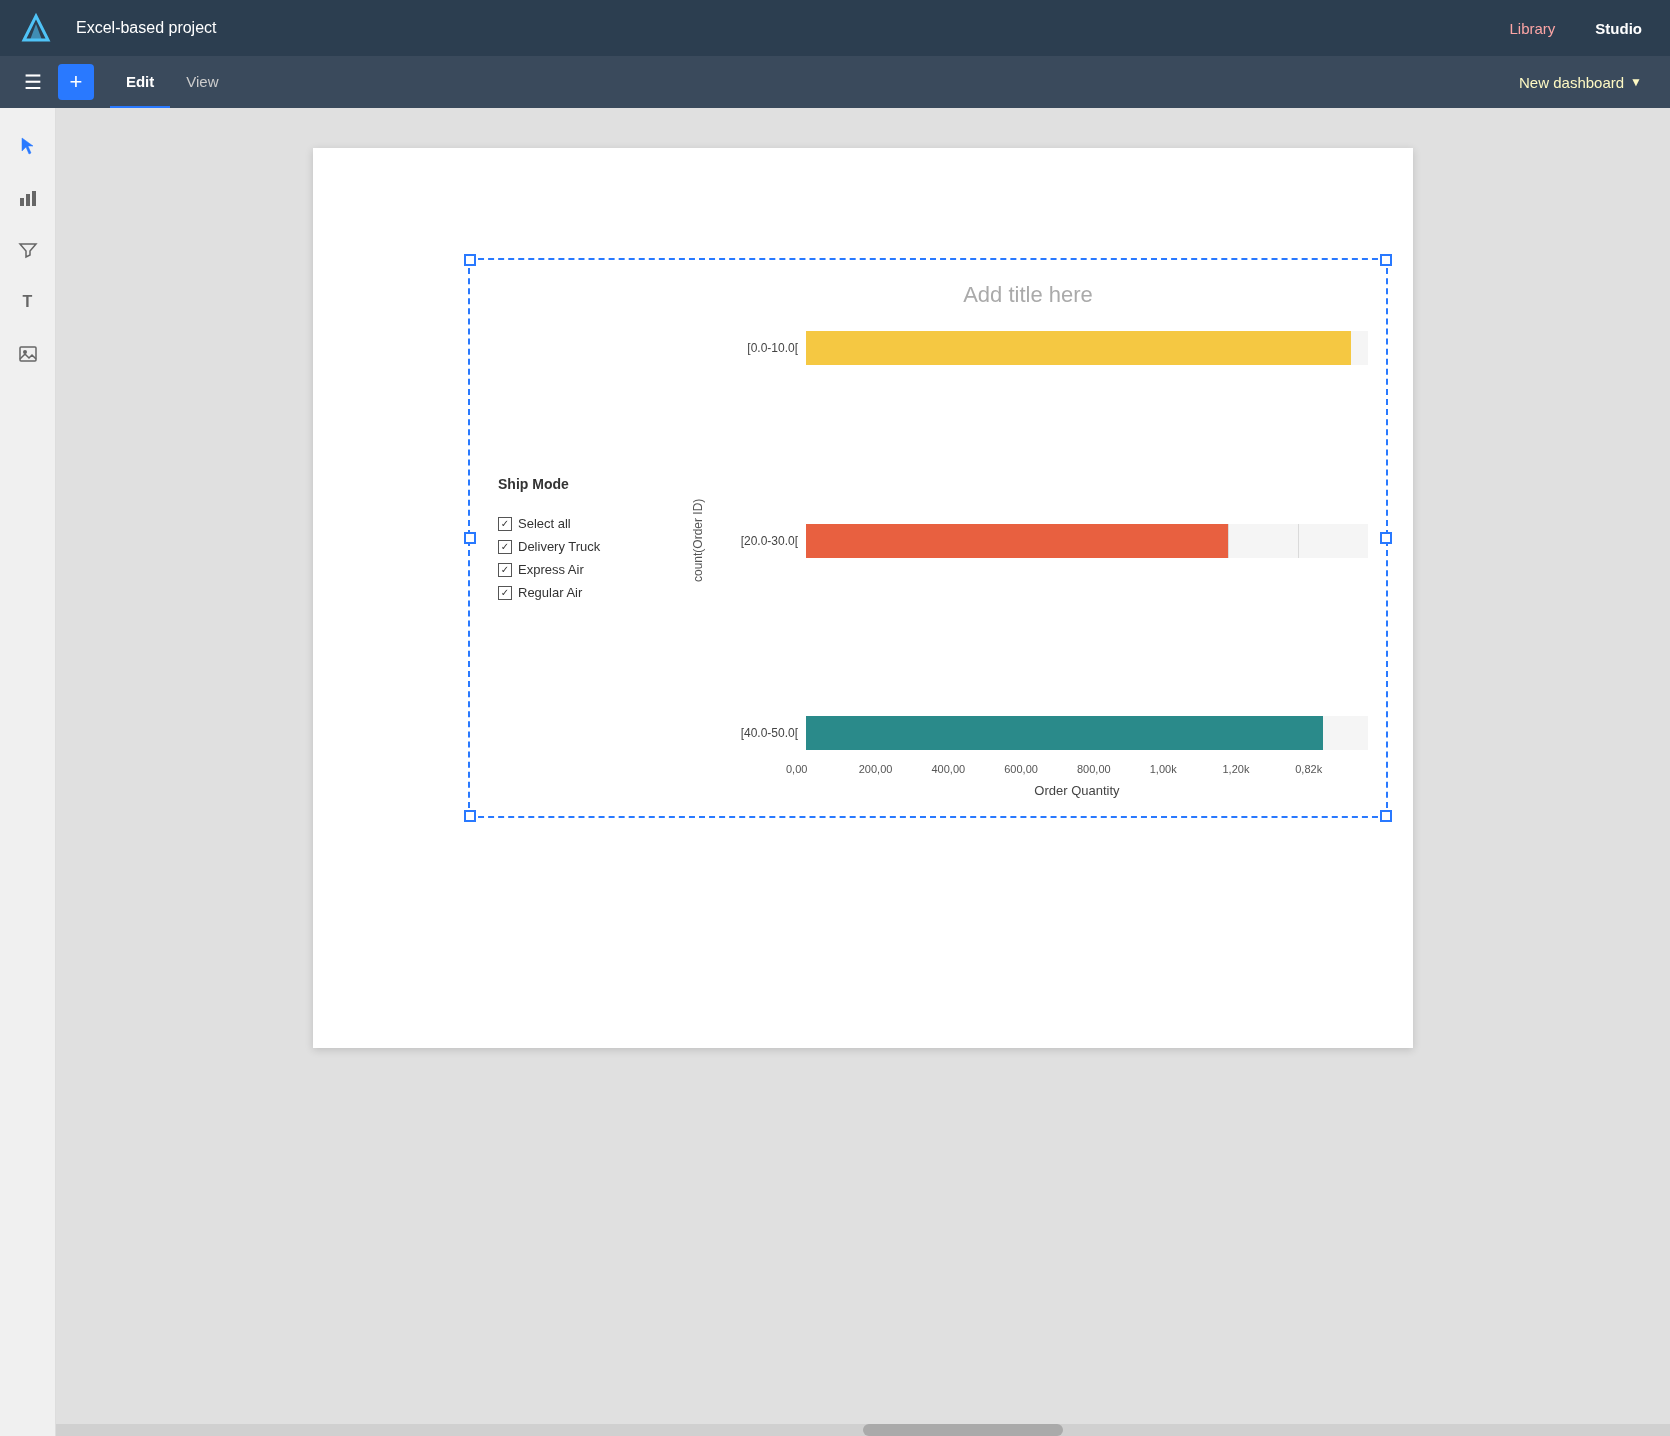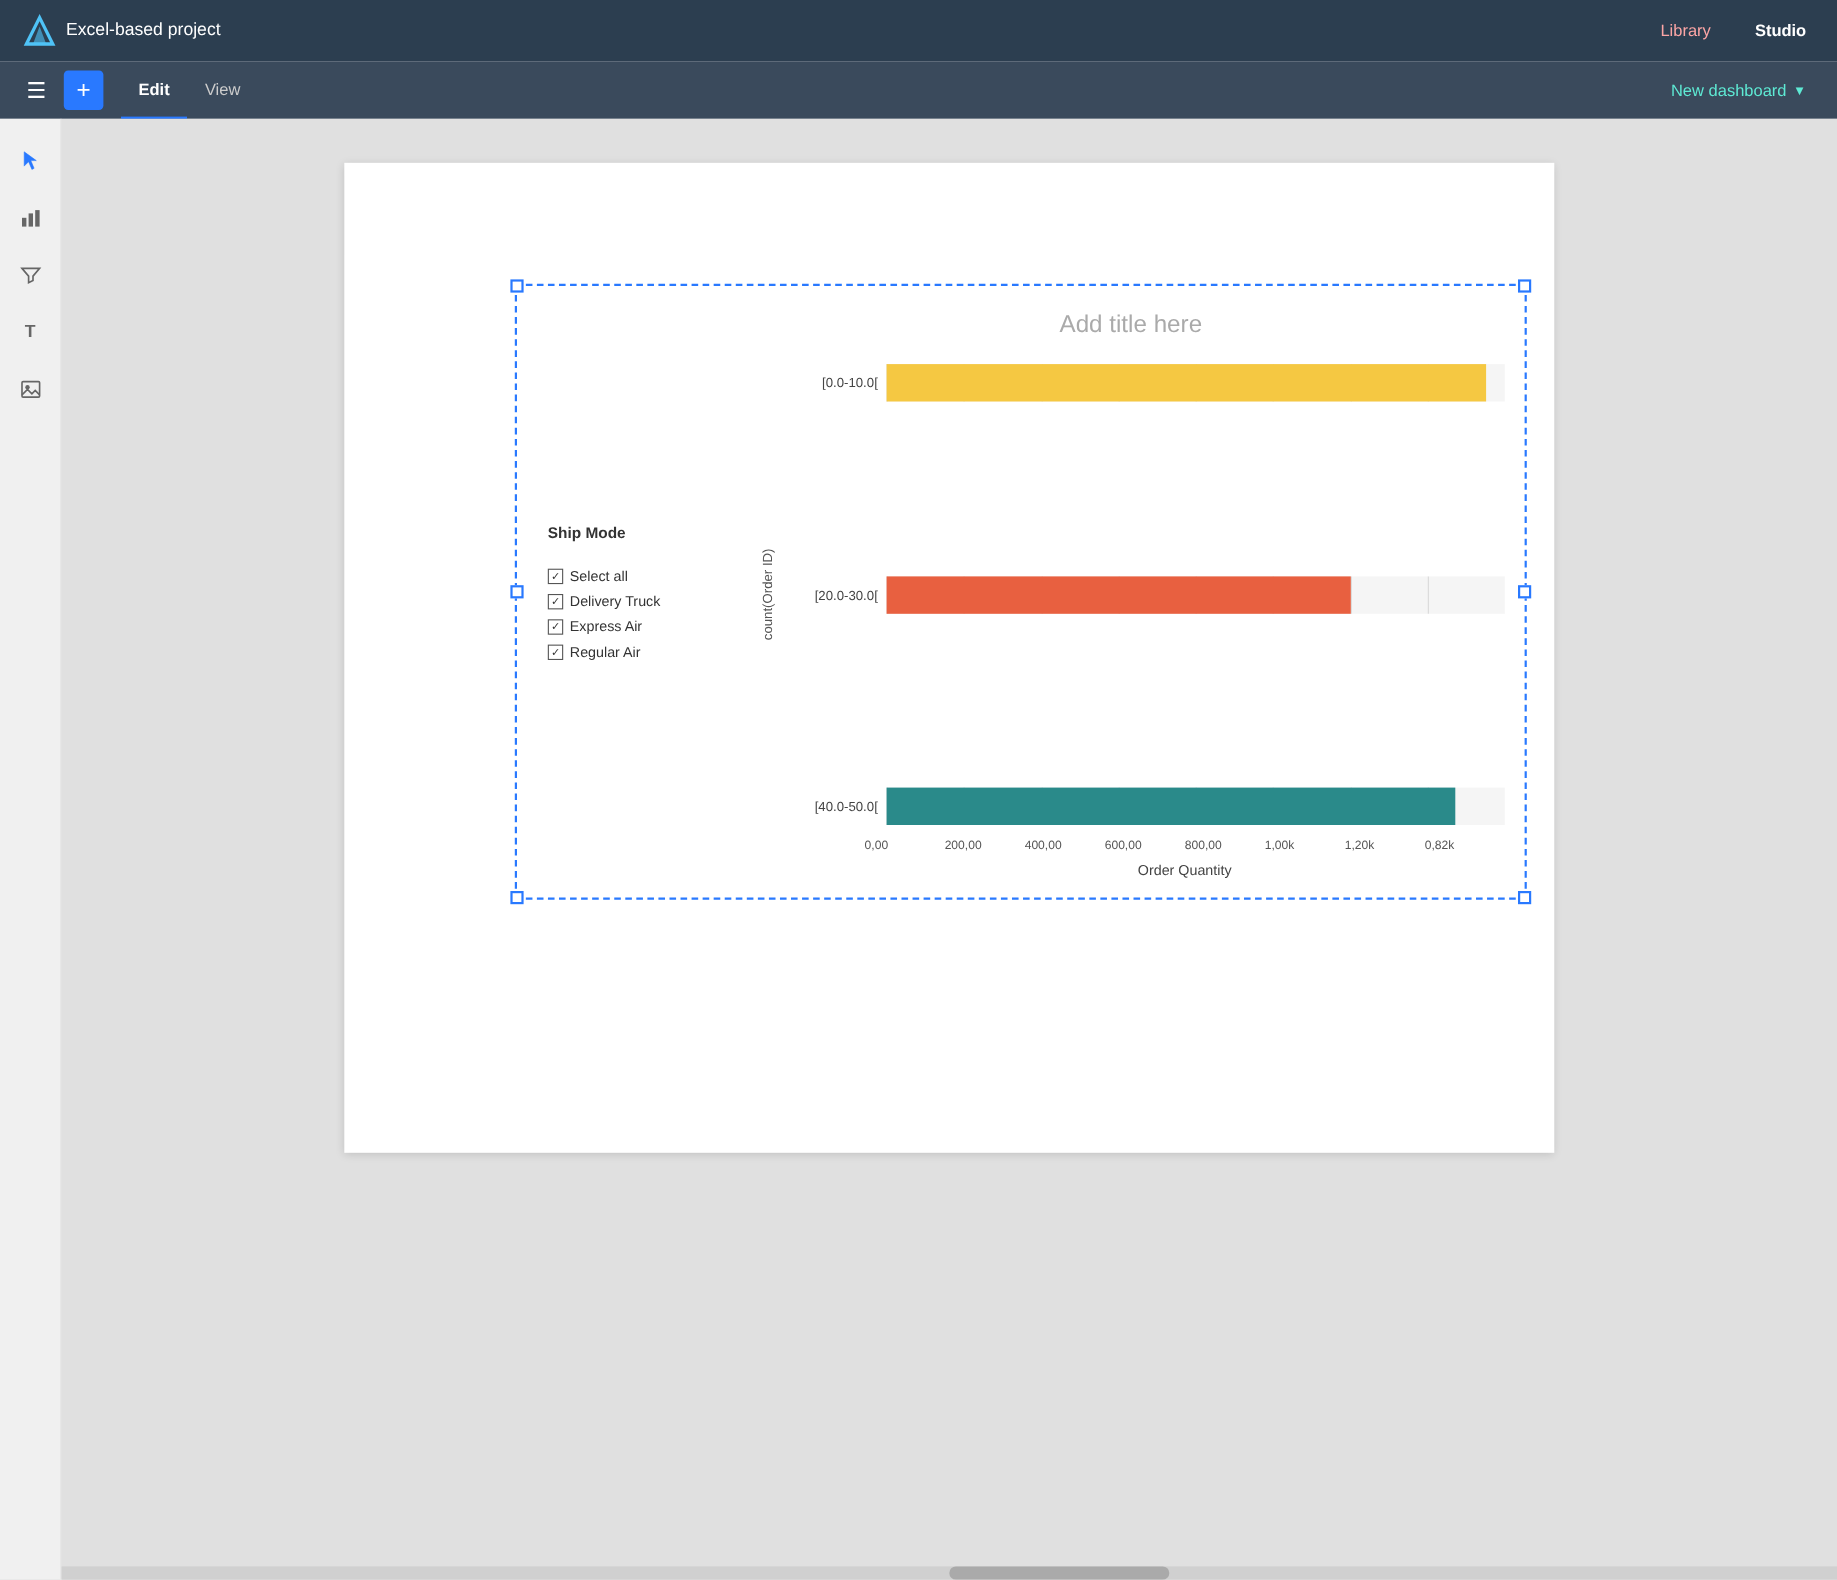--- a/index.html
+++ b/index.html
@@ -8,21 +8,21 @@
     
     .top-nav {
       display: flex;
       align-items: center;
       background: #2c3e50;
       height: 56px;
       padding: 0 20px;
       gap: 24px;
     }
     .top-nav .logo {
-      display: flex; align-items: center; gap: 8px;
+      display: flex; align-items: center; gap: 24px;
     }
     .logo-icon {
       width: 32px; height: 32px;
     }
     .project-title {
       color: #fff;
       font-size: 16px;
       font-weight: 500;
     }
     .nav-spacer { flex: 1; }
@@ -76,21 +76,21 @@
     }
     .toolbar-tab.active {
       color: #fff;
       font-weight: 600;
       border-bottom: 2px solid #2979ff;
     }
     .toolbar-spacer { flex: 1; }
     .dashboard-selector {
       display: flex;
       align-items: center;
-      color: #5eead4;
+      color: #fef9c3;
       font-size: 15px;
       cursor: pointer;
       gap: 6px;
       padding: 6px 12px;
       border-radius: 4px;
     }
     .chevron-down { font-size: 12px; }
 
     
     .main-layout {

